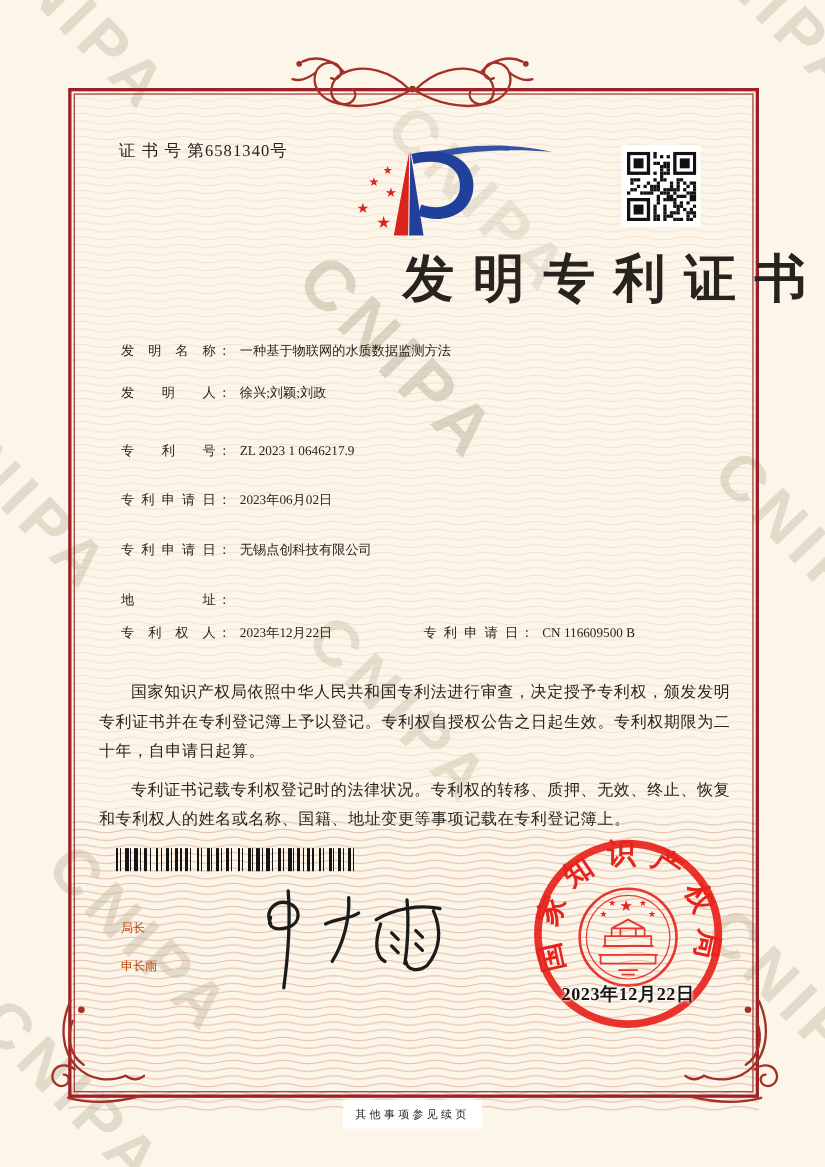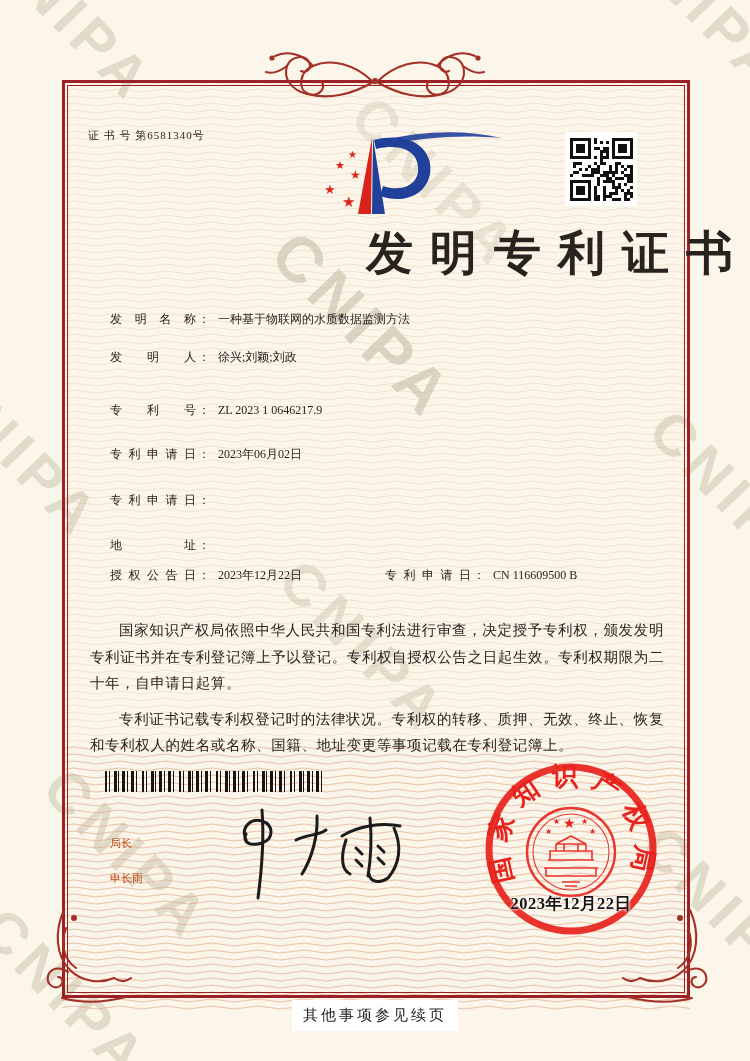--- a/index.html
+++ b/index.html
@@ -22,21 +22,21 @@
   .frame{position:absolute;left:62px;top:80px;width:628px;height:918px;
          border:3px solid #9c2126;box-sizing:border-box;z-index:3;}
   .frame-inner{position:absolute;inset:2px;border:1px solid #9c2126;}
   .orn-top{position:absolute;left:264px;top:48px;z-index:4;}
   .orn-bl{position:absolute;left:28px;top:906px;z-index:4;}
   .orn-br{position:absolute;left:622px;top:906px;z-index:4;transform:scaleX(-1);}
 
   .content{position:absolute;inset:0;z-index:5;}
 
   
-  .cert-no{position:absolute;left:88px;top:128px;font-size:11px;letter-spacing:1px;}
+  .cert-no{position:absolute;left:108px;top:128px;font-size:15px;letter-spacing:1px;}
   .logo{position:absolute;left:322px;top:128px;}
   .qr-box{position:absolute;left:565px;top:132px;width:72px;height:74px;background:#fff;
           display:flex;align-items:center;justify-content:center;}
   .title{position:absolute;left:0;right:0;top:222px;text-align:right;
          font-size:47px;font-weight:600;letter-spacing:17px;padding-left:17px;}
 
   
   .fields{position:absolute;left:110px;top:308px;width:566px;font-size:12px;line-height:22px;}
   .frow{display:flex;align-items:flex-start;}
   .flabel{display:inline-block;width:86px;text-align:justify;text-align-last:justify;flex:none;}
@@ -66,21 +66,21 @@
   .officer div + div{margin-top:20px;}
   .signature{position:absolute;left:222px;top:806px;}
   .seal{position:absolute;left:482px;top:760px;}
   .seal-date{position:absolute;left:492px;top:893px;width:158px;text-align:center;
              font-size:16.5px;font-weight:600;color:#151515;letter-spacing:.5px;
              text-shadow:0 0 3px #fff,0 0 3px #fff;}
 
   
   .page-num{position:absolute;left:0;right:0;top:967px;text-align:center;font-size:13.5px;}
   .cont-box{position:absolute;left:50%;transform:translateX(-50%);top:1000px;
-            background:#ffffff;padding:6px 11px;font-size:15px;letter-spacing:3px;}
+            background:#ffffff;padding:6px 11px;font-size:10px;letter-spacing:3px;}
 </style>
 </head>
 <body>
 
 <div class="page">
 
   <div class="wm wm1">CNIPA</div>
   <div class="wm wm2">CNIPA</div>
   <div class="wm wm3">CNIPA</div>
   <div class="wm wm4">CNIPA</div>
@@ -316,27 +316,28 @@
         <span class="fvalue">ZL 2023 1 0646217.9</span>
       </div>
       <div class="frow g3">
         <span class="flabel">专利申请日</span>
           <span class="fcolon">：</span>
         <span class="fvalue">2023年06月02日</span>
       </div>
       <div class="frow g4">
         <span class="flabel">专利申请日</span>
           <span class="fcolon">：</span>
+        <span class="fvalue">无锡点创科技有限公司</span>
       </div>
       <div class="frow g5">
         <span class="flabel">地址</span>
           <span class="fcolon">：</span>
       </div>
       <div class="frow g6">
-        <span class="flabel">授权公告日</span>
+        <span class="flabel">专利权人</span>
           <span class="fcolon">：</span>
         <span class="fvalue gd-val">2023年12月22日</span>
         <span class="flabel">专利申请日</span>
           <span class="fcolon">：</span>
         <span class="fvalue">CN 116609500 B</span>
       </div>
     </div>
 
     <div class="paras">
       <p>国家知识产权局依照中华人民共和国专利法进行审查，决定授予专利权，颁发发明专利证书并在专利登记簿上予以登记。专利权自授权公告之日起生效。专利权期限为二十年，自申请日起算。</p>

